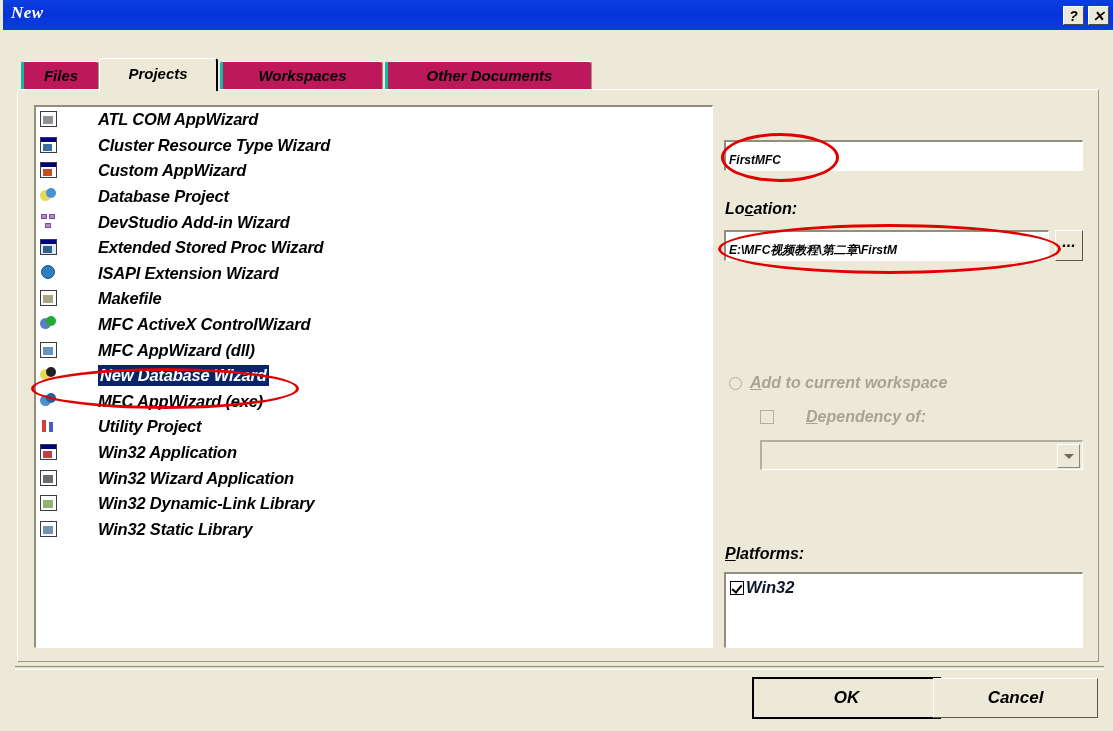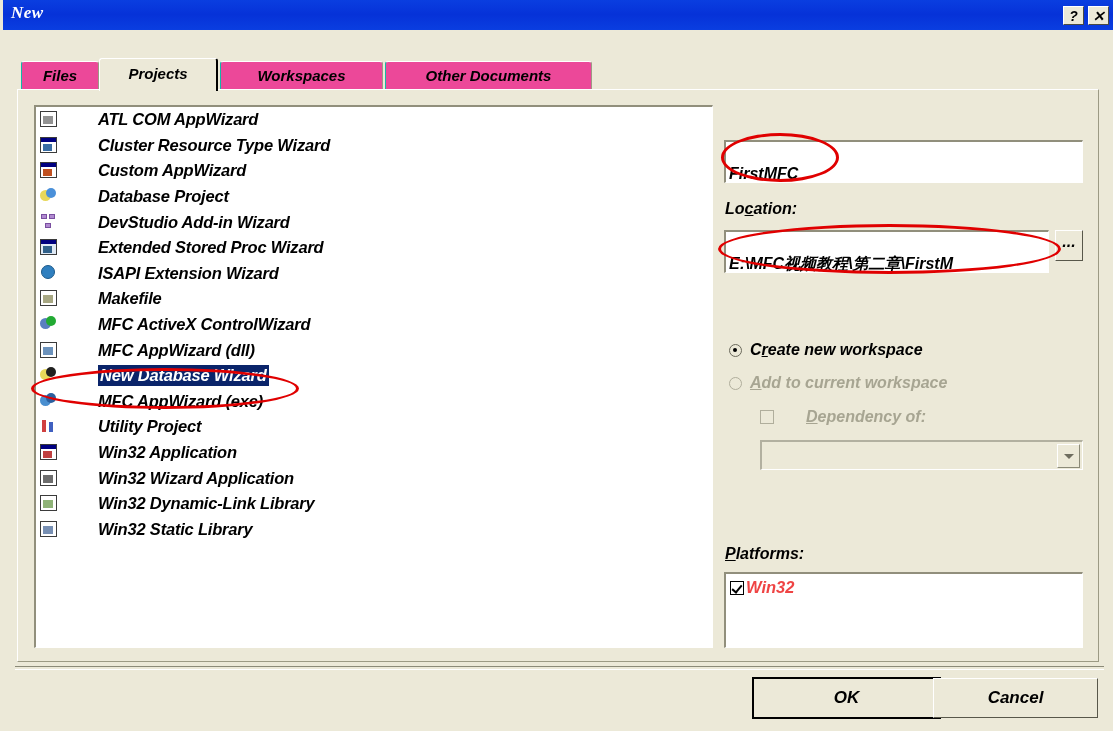--- a/index.html
+++ b/index.html
@@ -65,23 +65,23 @@
   #tabstrip {
     position: absolute;
     left: 18px; top: 58px;
     height: 31px;
     width: 1070px;
   }
   .tab {
     position: absolute;
     top: 3px;
     height: 28px;
-    background: #ec4899;
+    background: #be185d;
     border-top: 1px solid #ffffff;
-    border-left: 1px solid #14b8a6;
+    border-left: 3px solid #14b8a6;
     border-right: 1px solid #9c9a84;
     border-bottom: none;
     box-sizing: border-box;
     font-size: 15px;
     font-weight: bold;
     font-family: "Liberation Sans", sans-serif;
     color: #000000;
     text-align: center;
     line-height: 27px;
     cursor: default;
@@ -197,25 +197,25 @@
   .field-label u { text-decoration: underline; }
 
   .textbox {
     position: absolute;
     background: #ffffff;
     border-top: 2px solid #918f7c;
     border-left: 2px solid #918f7c;
     border-right: 1px solid #ffffff;
     border-bottom: 1px solid #ffffff;
     box-sizing: border-box;
-    font-size: 16px;
-    font-weight: bold;
-    font-family: "Liberation Sans", sans-serif;
-    color: #000000;
-    padding: 20px 3px;
+    font-size: 12px;
+    font-weight: bold;
+    font-family: "Liberation Sans", sans-serif;
+    color: #000000;
+    padding: 6px 3px;
     line-height: 24px;
     overflow: hidden;
     white-space: nowrap;
   }
 
   #projname-label { left: 722px; top: 110px; margin-top: 43px; }
   #projname-input { left: 721px; top: 140px; width: 359px; height: 31px; }
 
   #location-label { left: 722px; top: 200px; }
   #location-input { left: 721px; top: 230px; width: 325px; height: 31px; }
@@ -355,21 +355,21 @@
     left: 3px; top: 1px;
     width: 4px; height: 8px;
     border-right: 2px solid #000000;
     border-bottom: 2px solid #000000;
     transform: rotate(40deg);
   }
   #platform-label {
     font-size: 16.5px;
     font-weight: bold;
     font-family: "Liberation Sans", sans-serif;
-    color: #ef4444;
+    color: #0f172a;
   }
 
   
   #footer-sep {
     position: absolute;
     left: 12px; top: 666px;
     width: 1089px; height: 2px;
     border-top: 1px solid #8b8a78;
     border-bottom: 1px solid #ffffff;
   }
@@ -579,24 +579,20 @@
     <span>Project </span><u>n</u><span>ame:</span>
   </div>
   <div class="textbox" id="projname-input" placeholder="">FirstMFC</div>
 
   <div class="field-label" id="location-label">
     <span>Lo</span><u>c</u><span>ation:</span>
   </div>
   <div class="textbox" id="location-input" placeholder="">E:\MFC视频教程\第二章\FirstM</div>
   <div id="browse-btn">...</div>
 
-  <div class="radio-row" id="radio-create">
-    <span class="radio-dot on"></span>
-    <span class="radio-text"><span>C</span><u>r</u><span>eate new workspace</span></span>
-  </div>
 
   <div class="radio-row" id="radio-add">
     <span class="radio-dot dim"></span>
     <span class="radio-text dim"><span></span><u>A</u><span>dd to current workspace</span></span>
   </div>
 
   <div id="dep-row">
     <span class="checkbox"></span>
     <span class="radio-text dim"><span></span><u>D</u><span>ependency of:</span></span>
   </div>

